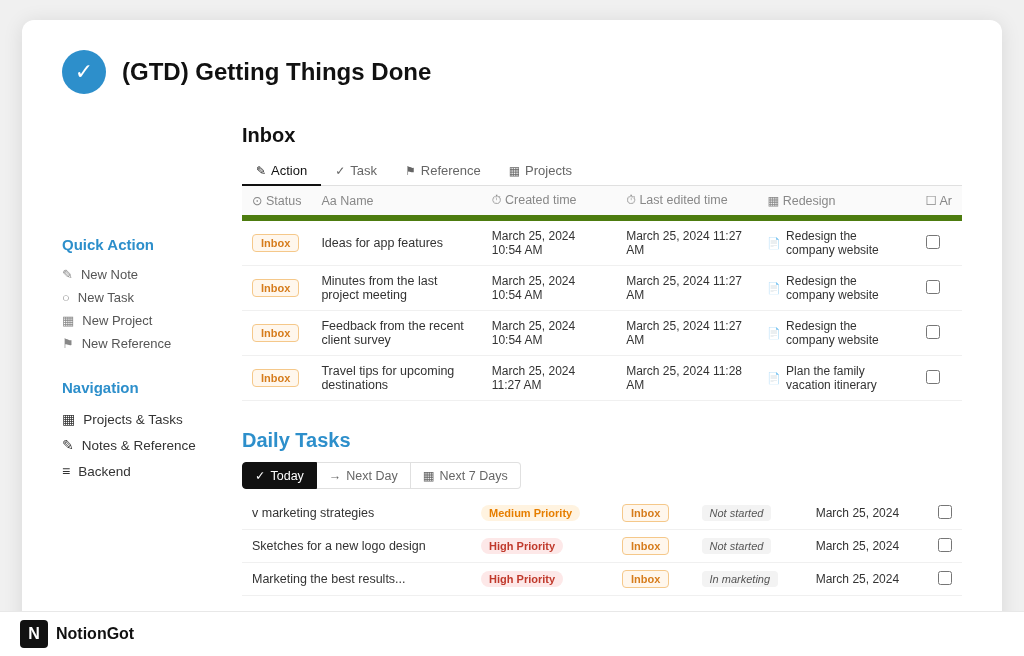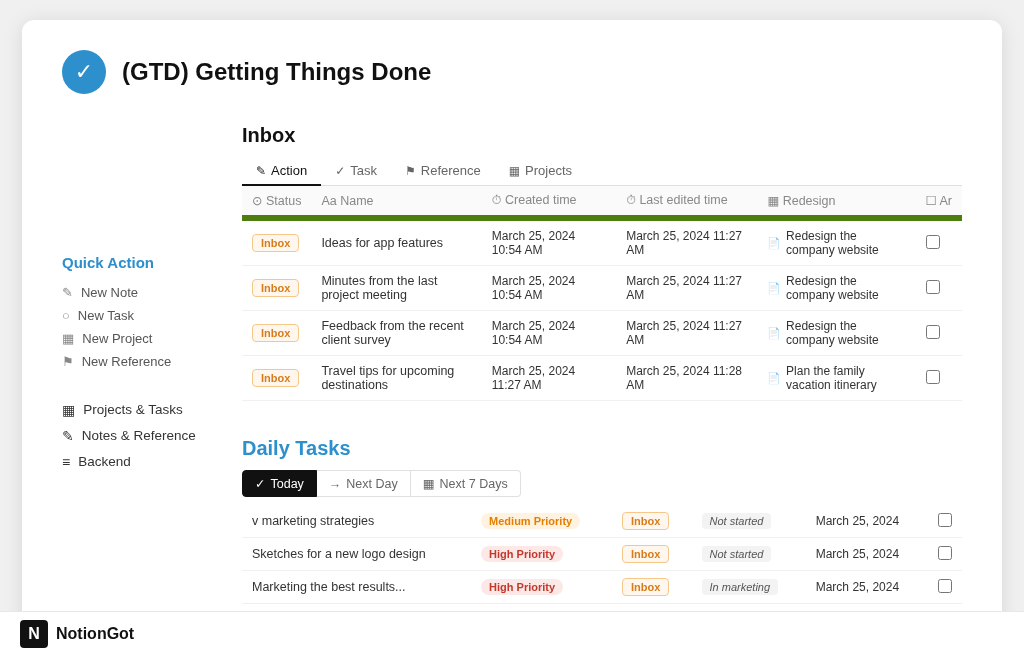--- a/index.html
+++ b/index.html
@@ -174,21 +174,21 @@
       width: 14px;
       height: 14px;
       border: 1.5px solid #ccc;
       border-radius: 2px;
       cursor: pointer;
     }
     .col-created, .col-edited { color: #888; font-size: 12px; }
 
     
     .daily-tasks-section {
-      margin-top: 36px;
+      margin-top: 28px;
     }
     .daily-tasks-title {
       font-size: 20px;
       font-weight: 700;
       color: #2d8fcb;
       margin-bottom: 10px;
     }
     .daily-tasks-tabs {
       display: flex;
       gap: 0;
@@ -316,20 +316,21 @@
         <li class="sidebar-action-item">
           <span class="sidebar-action-icon">▦</span>
           <span>New Project</span>
         </li>
         <li class="sidebar-action-item">
           <span class="sidebar-action-icon">⚑</span>
           <span>New Reference</span>
         </li>
       </ul>
 
+      <div class="sidebar-section-title">Navigation</div>
       <ul class="sidebar-nav-list">
         <li class="sidebar-nav-item">
           <span class="nav-icon">▦</span>
           <span>Projects &amp; Tasks</span>
         </li>
         <li class="sidebar-nav-item">
           <span class="nav-icon">✎</span>
           <span>Notes &amp; Reference</span>
         </li>
         <li class="sidebar-nav-item">

